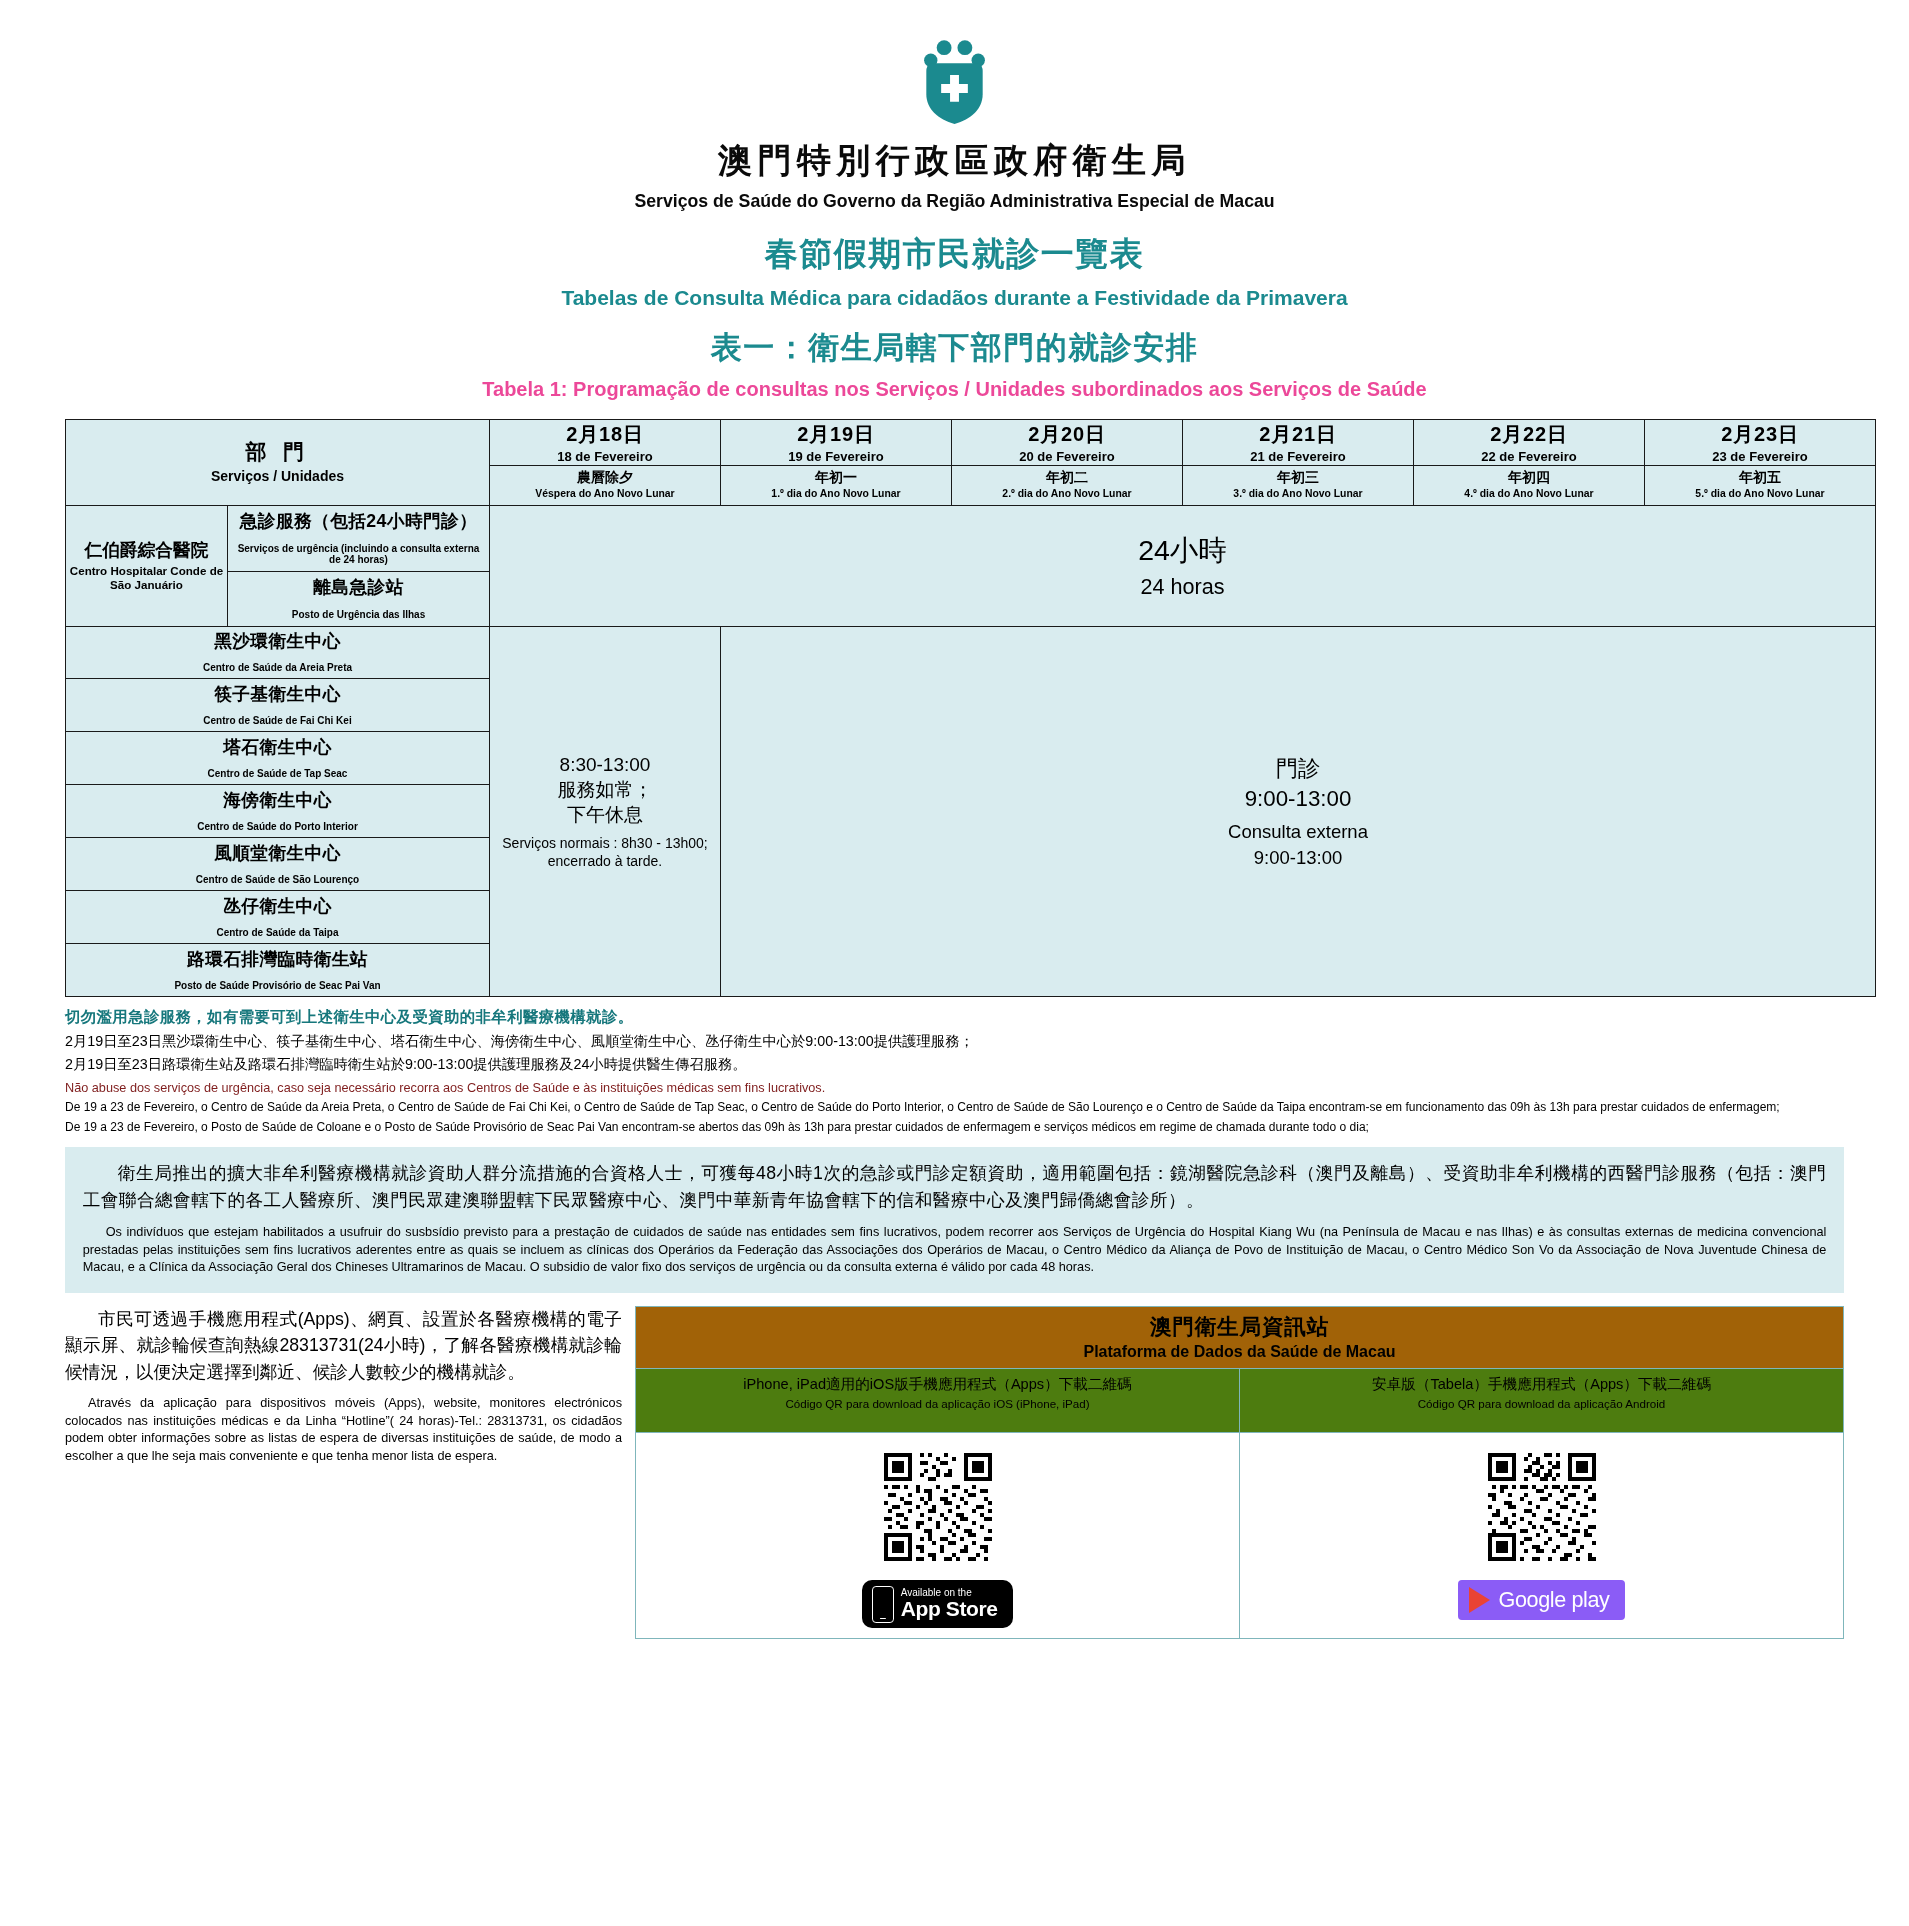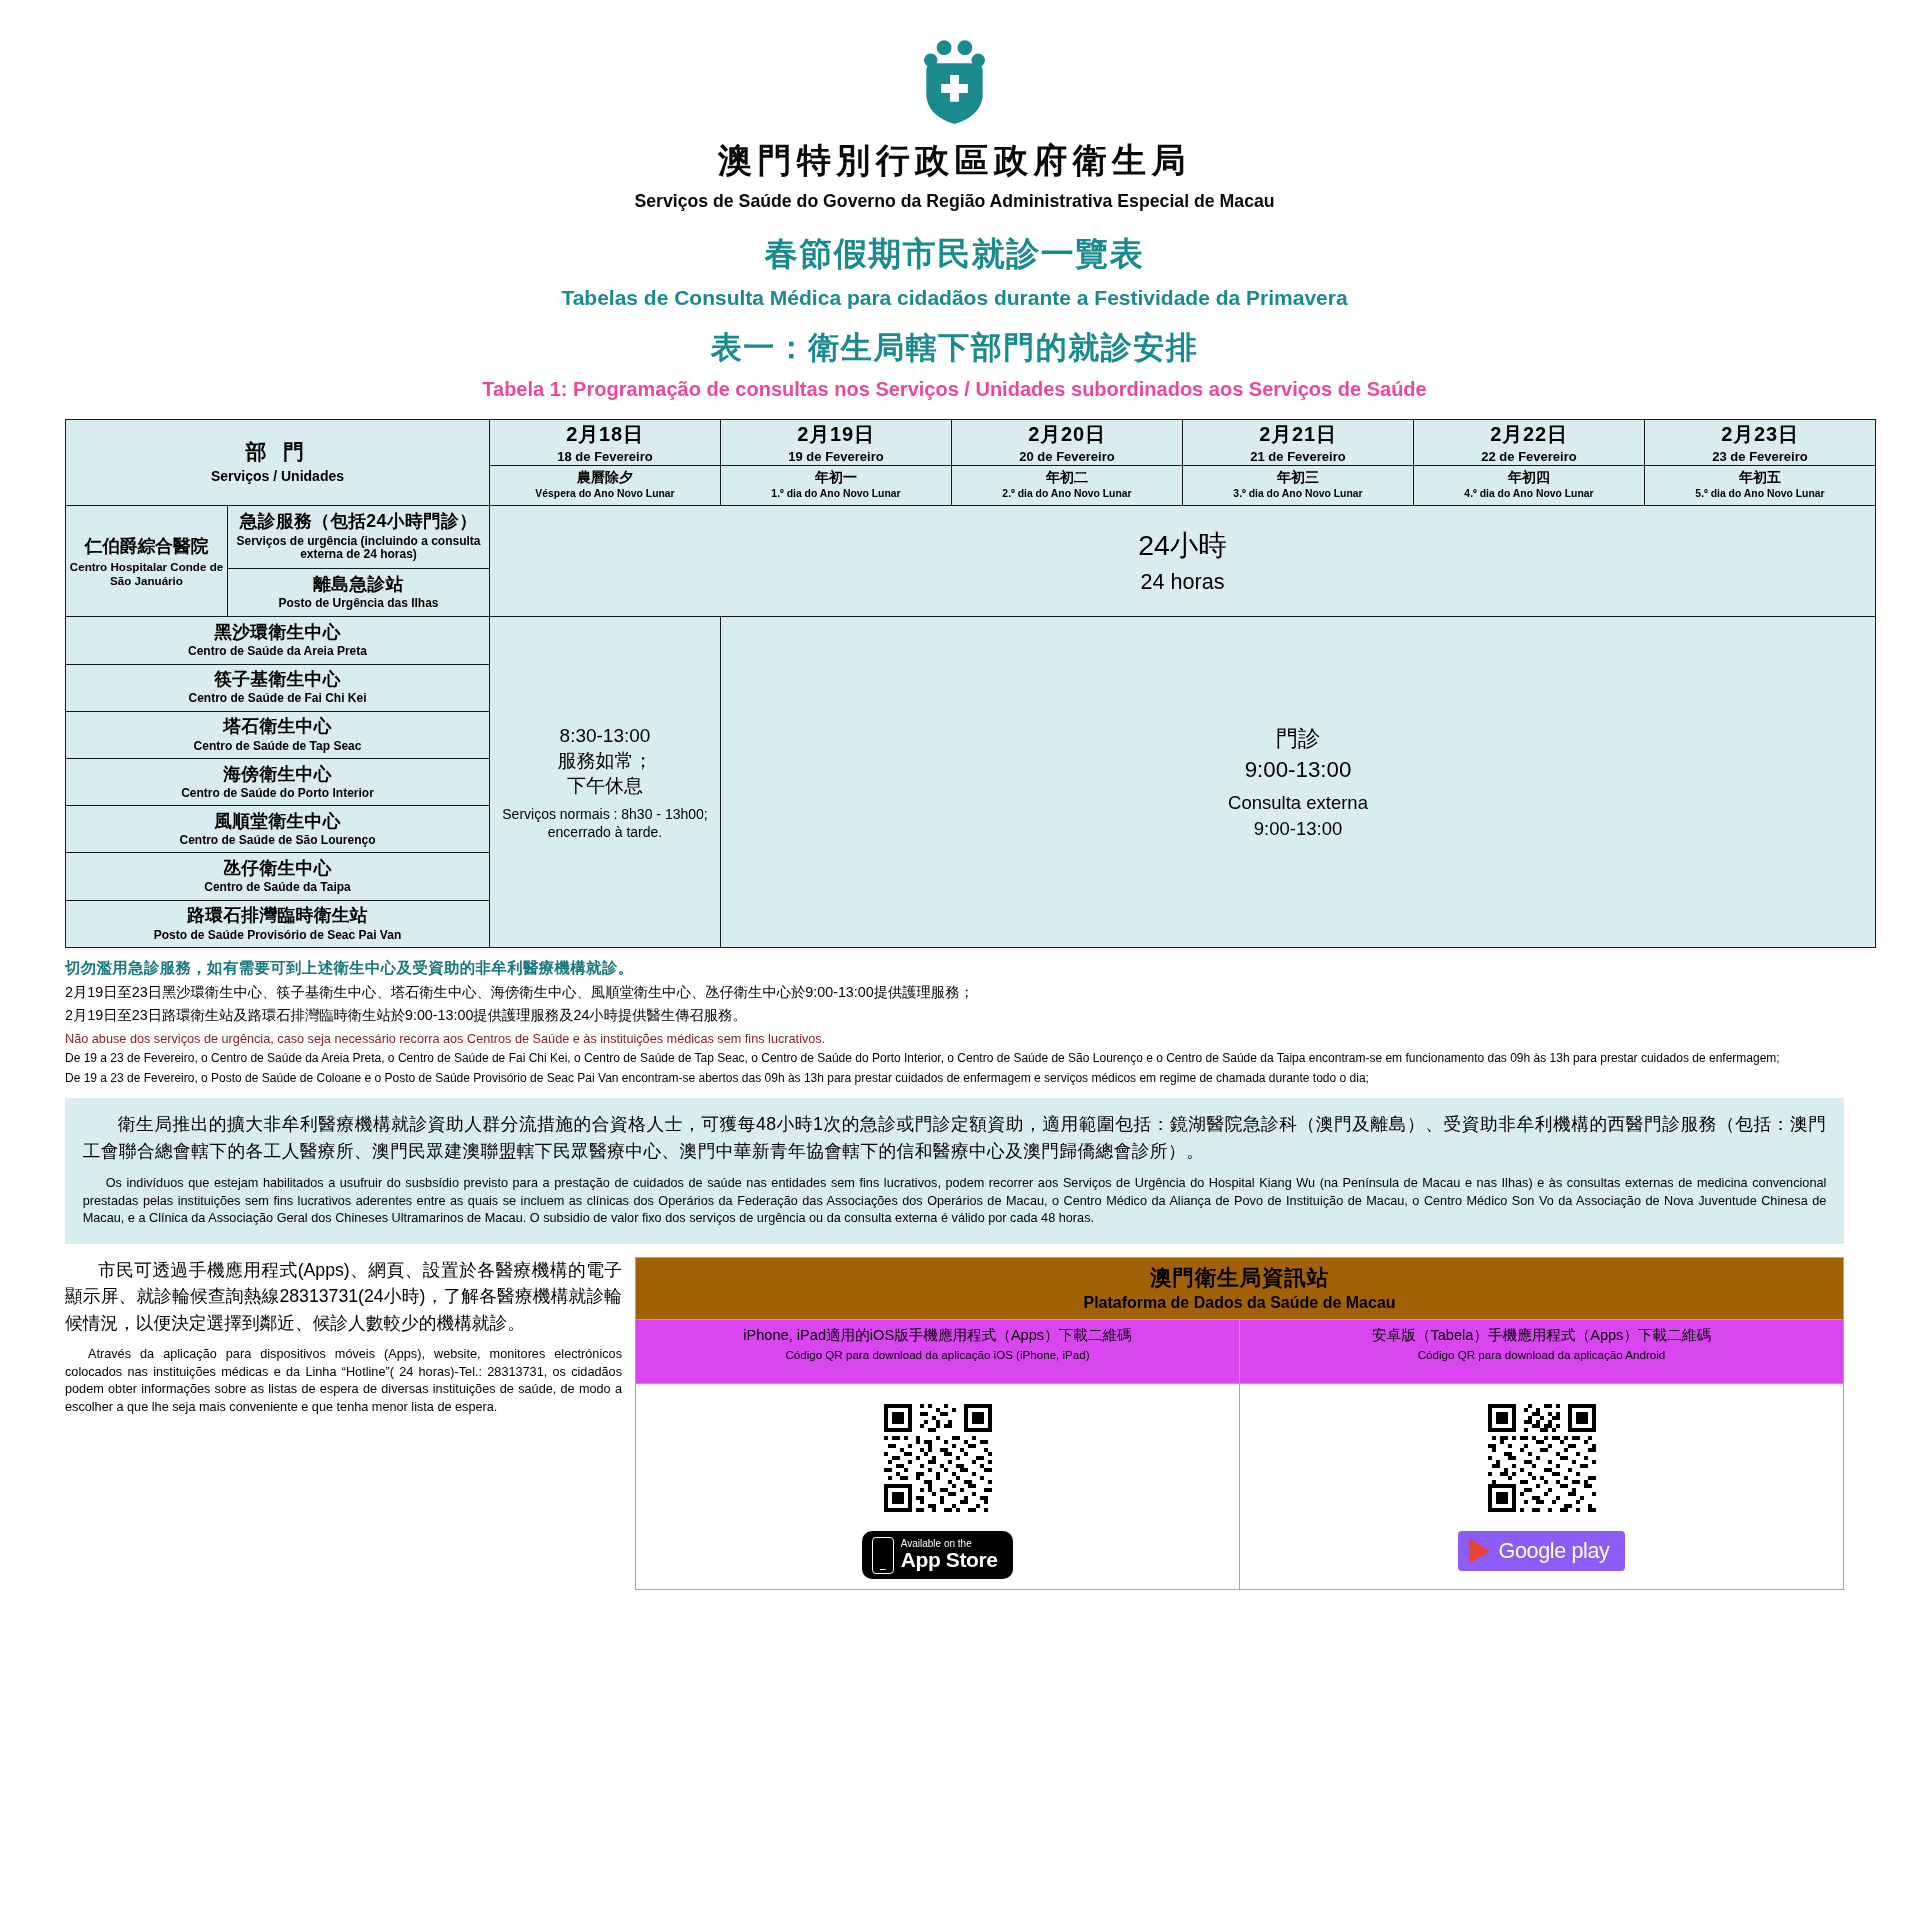--- a/index.html
+++ b/index.html
@@ -88,21 +88,21 @@
     display:block;
     margin-top: 2.3px;
   }
   .date-cn { font-size: 20px; font-weight:700; letter-spacing: 0.8px; }
   .date-pt { font-size: 13px; font-weight:700; margin-top: 1.5px; }
   .lunar-cell { padding: 3.1px 1.5px 4.6px 1.5px; }
   .lunar-cn { font-size: 14px; font-weight:700; }
   .lunar-pt { font-size: 10.4px; font-weight:700; line-height:1.15; margin-top: 1.2px; }
 
   .unit-cn { font-size: 17.7px; font-weight:700; letter-spacing:0.4px; line-height:1.2; }
-  .unit-pt { font-size: 12px; font-weight:700; line-height:1.15; margin-top: 2px; }
+  .unit-pt { font-size: 10px; font-weight:700; line-height:1.15; margin-top: 10px; }
 
   .hosp-name { padding: 3.9px 2.3px; }
   .hosp-cn { font-size: 17.7px; font-weight:700; line-height:1.25; }
   .hosp-pt { font-size: 11.6px; font-weight:700; line-height:1.2; margin-top: 3.1px; }
 
   .big24-cn { font-size: 28.5px; font-weight:400; }
   .big24-pt { font-size: 21.6px; font-weight:400; margin-top: 3.9px; }
 
   .morning-cell { padding: 7px 6.2px; line-height:1.32; }
   .morning-cn { font-size: 19px; font-weight:400; }
@@ -185,21 +185,21 @@
     background:#a16207;
     text-align:center;
     padding: 5.4px 0 7px 0;
   }
   .br-head-cn { font-size: 21.6px; font-weight:700; letter-spacing: 0.8px; }
   .br-head-pt { font-size: 16px; font-weight:700; margin-top: 2.3px; }
   .qr-row { display:flex; }
   .qr-col { flex:1; }
   .qr-col + .qr-col { border-left: 0.8px solid #7fb6bb; }
   .qr-head {
-    background:#d946ef;
+    background:#4d7c0f;
     text-align:center;
     padding: 6.2px 5.4px 7px 5.4px;
     border-top:0.8px solid #7fb6bb;
     border-bottom:0.8px solid #7fb6bb;
     min-height: 65px;
   }
   .qr-head-cn { font-size: 14.6px; font-weight:400; line-height:1.25; }
   .qr-head-pt { font-size: 11.6px; font-weight:400; margin-top: 3.1px; }
   .qr-body { background:#ffffff; text-align:center; padding: 15.4px 0 10px 0; }
   .qr-img { display:inline-block; }

